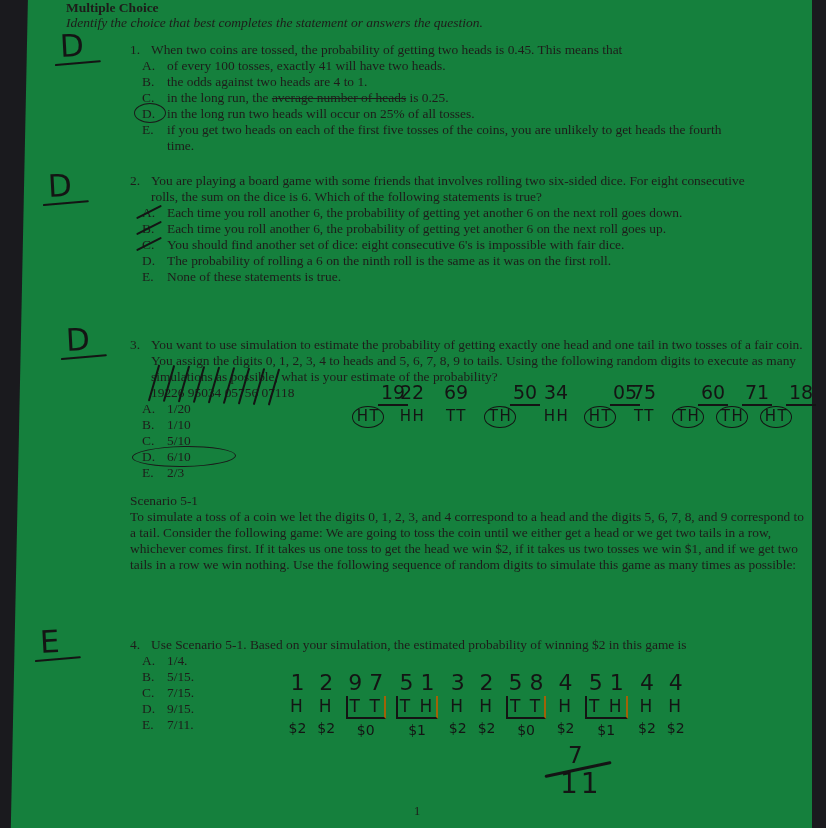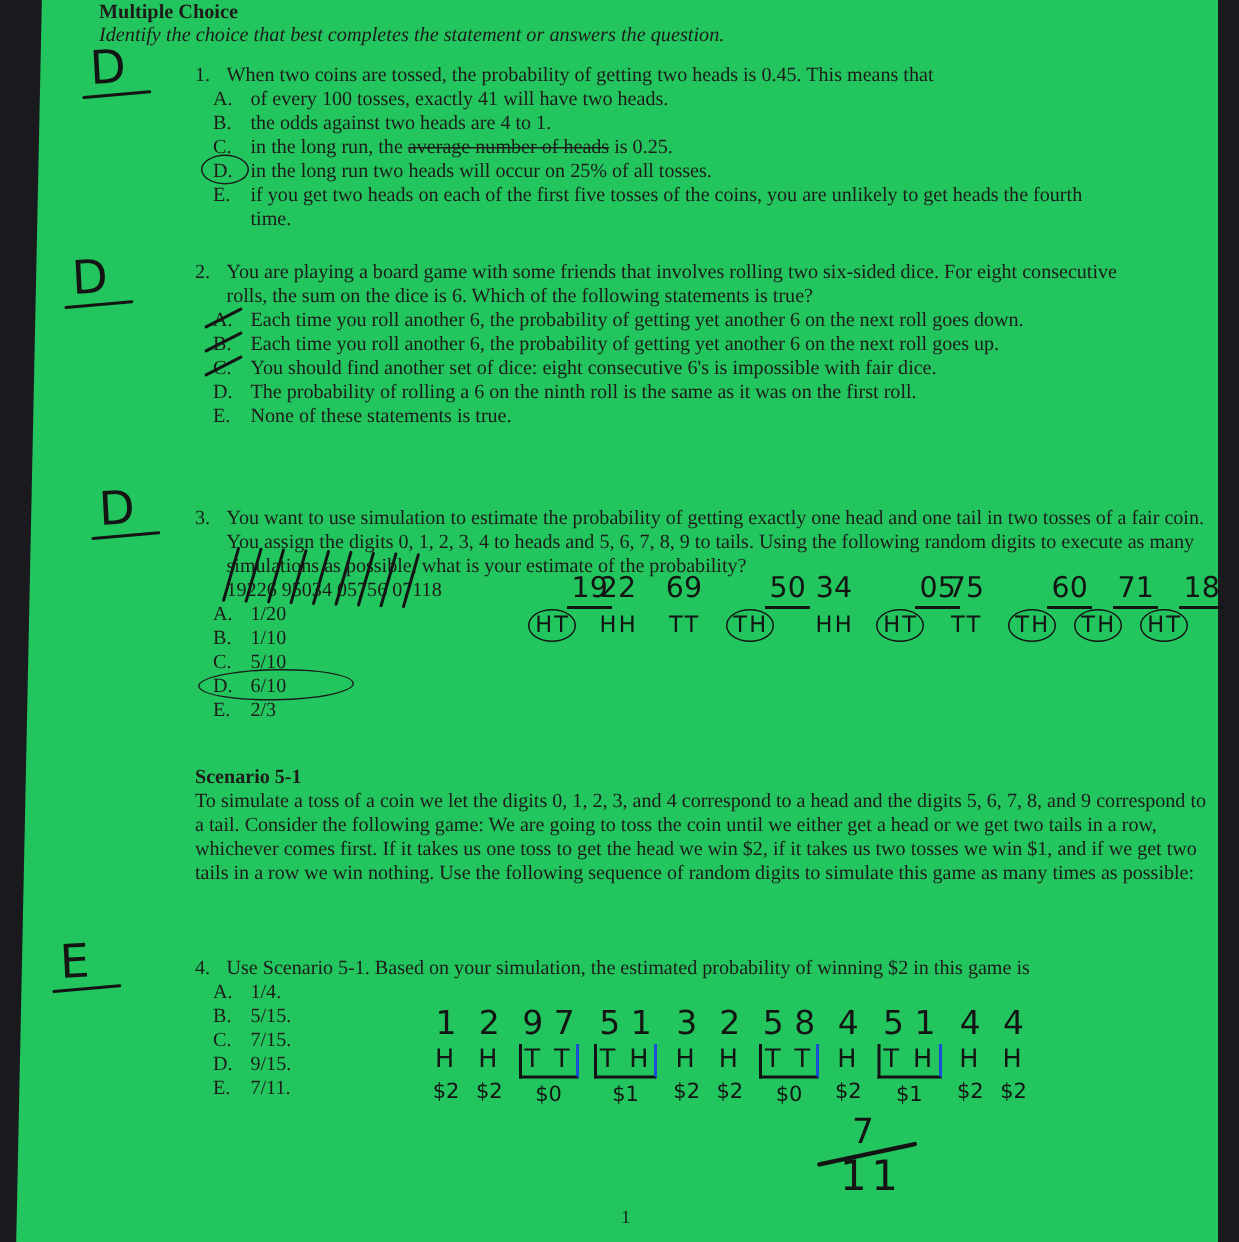--- a/index.html
+++ b/index.html
@@ -1,56 +1,56 @@
 <!DOCTYPE html>
 <html><head>
 <meta charset="utf-8">
 <style>
   * { margin:0; padding:0; box-sizing:border-box; }
   html,body { width:826px; height:828px; }
   body { font-family:"Liberation Serif", serif; background:#0e0e10; }
-  #root { position:relative; width:826px; height:828px; background:#22c55e; overflow:hidden; color:#1e1c1a; }
+  #root { position:relative; width:826px; height:828px; background:#15803d; overflow:hidden; color:#1e1c1a; }
   .strip { position:absolute; top:0; height:100%; background:#1a1a1e; }
   .strip-left { left:0; width:30px; clip-path:polygon(0 0, 93% 0, 36% 100%, 0 100%); }
   .strip-right { right:0; width:14px; }
   .hdr-title { position:absolute; left:66px; top:0; font-size:13.5px; font-weight:bold; }
   .hdr-instr { position:absolute; left:66px; top:15px; font-size:13.5px; font-style:italic; }
   .q { position:absolute; left:130px; font-size:13.4px; line-height:16px; }
   .q-first { display:flex; }
   .q-num { width:21px; flex:none; }
   .q-text { flex:1; }
   .opt { display:flex; margin-left:12px; }
   .opt-letter { width:25px; flex:none; position:relative; }
   .opt-text { flex:1; }
   .narrow .opt-text { max-width:558px; }
   .strike { text-decoration:line-through; text-decoration-thickness:1.4px; }
   .slashed::after { content:""; position:absolute; left:-7px; top:6px; width:28px; height:2px;
                     background:#141414; transform:rotate(-27deg); border-radius:2px; }
   .scenario { position:absolute; left:130px; top:493px; width:678px; font-size:13.4px; line-height:16px; }
-  .scenario-title { font-weight:bold;margin-top:17px; }
+  .scenario-title { font-weight:normal; }
   
   .hw { font-family:"DejaVu Sans", sans-serif; color:#141414; }
   .ans { position:absolute; font-size:31px; line-height:34px; transform:rotate(-3deg); }
   .ans-ul { height:2.4px; background:#141414; width:46px; margin-left:-6px; transform:rotate(-2deg); border-radius:2px; }
   .circle-abs { position:absolute; border:1.7px solid #1a1a1a; border-radius:50%; }
   .hashes { position:absolute; left:153px; top:366px; display:flex; gap:13px; transform:rotate(2deg); }
   .hash { width:2px; height:38px; background:#141414; transform:rotate(14deg); border-radius:2px; }
   .pairs { position:absolute; left:346px; top:381px; display:flex; }
   .pcell { width:44px; text-align:center; }
   .pcell.gap { margin-left:12px; }
   .pdig { font-size:19px; line-height:23px; display:inline-block; padding:0 3px; border-bottom:2px solid transparent; }
   .pdig.u { border-bottom-color:#141414;margin-left:32px; }
   .ptoss { display:inline-block; font-size:15px; letter-spacing:1.5px; line-height:17px;
            border:1.8px solid transparent; border-radius:50%; padding:1px 3px 2px 4px; }
   .ptoss.c { border-color:#141414; }
   .q4work { position:absolute; left:288px; top:670px; display:flex; gap:10px; align-items:flex-start; }
   .game { text-align:center; }
   .gdig { font-size:22px; line-height:26px; white-space:pre; }
   .gtoss { display:inline-block; font-size:17px; line-height:20px; letter-spacing:2px; white-space:pre; padding:0 2px 1px 2px; }
-  .gtoss.br { border-left:2px solid #141414; border-right:2px solid #1d4ed8; border-bottom:2px solid #141414; }
+  .gtoss.br { border-left:2px solid #141414; border-right:2px solid #a16207; border-bottom:2px solid #141414; }
   .gwin { font-size:14px; line-height:18px; margin-top:2px; }
   .fraction { position:absolute; left:544px; top:742px; width:90px; }
   .fr-num { font-size:23px; margin-left:24px; line-height:26px; }
   .fr-line { width:68px; height:2.6px; background:#141414; transform:rotate(-12deg); margin-top:0px; border-radius:2px; }
   .fr-den { font-size:28px; margin-left:16px; letter-spacing:3px; line-height:26px; }
   .pgnum { position:absolute; left:414px; top:804px; font-size:12.5px; }
 </style>
 </head>
 <body>
 

